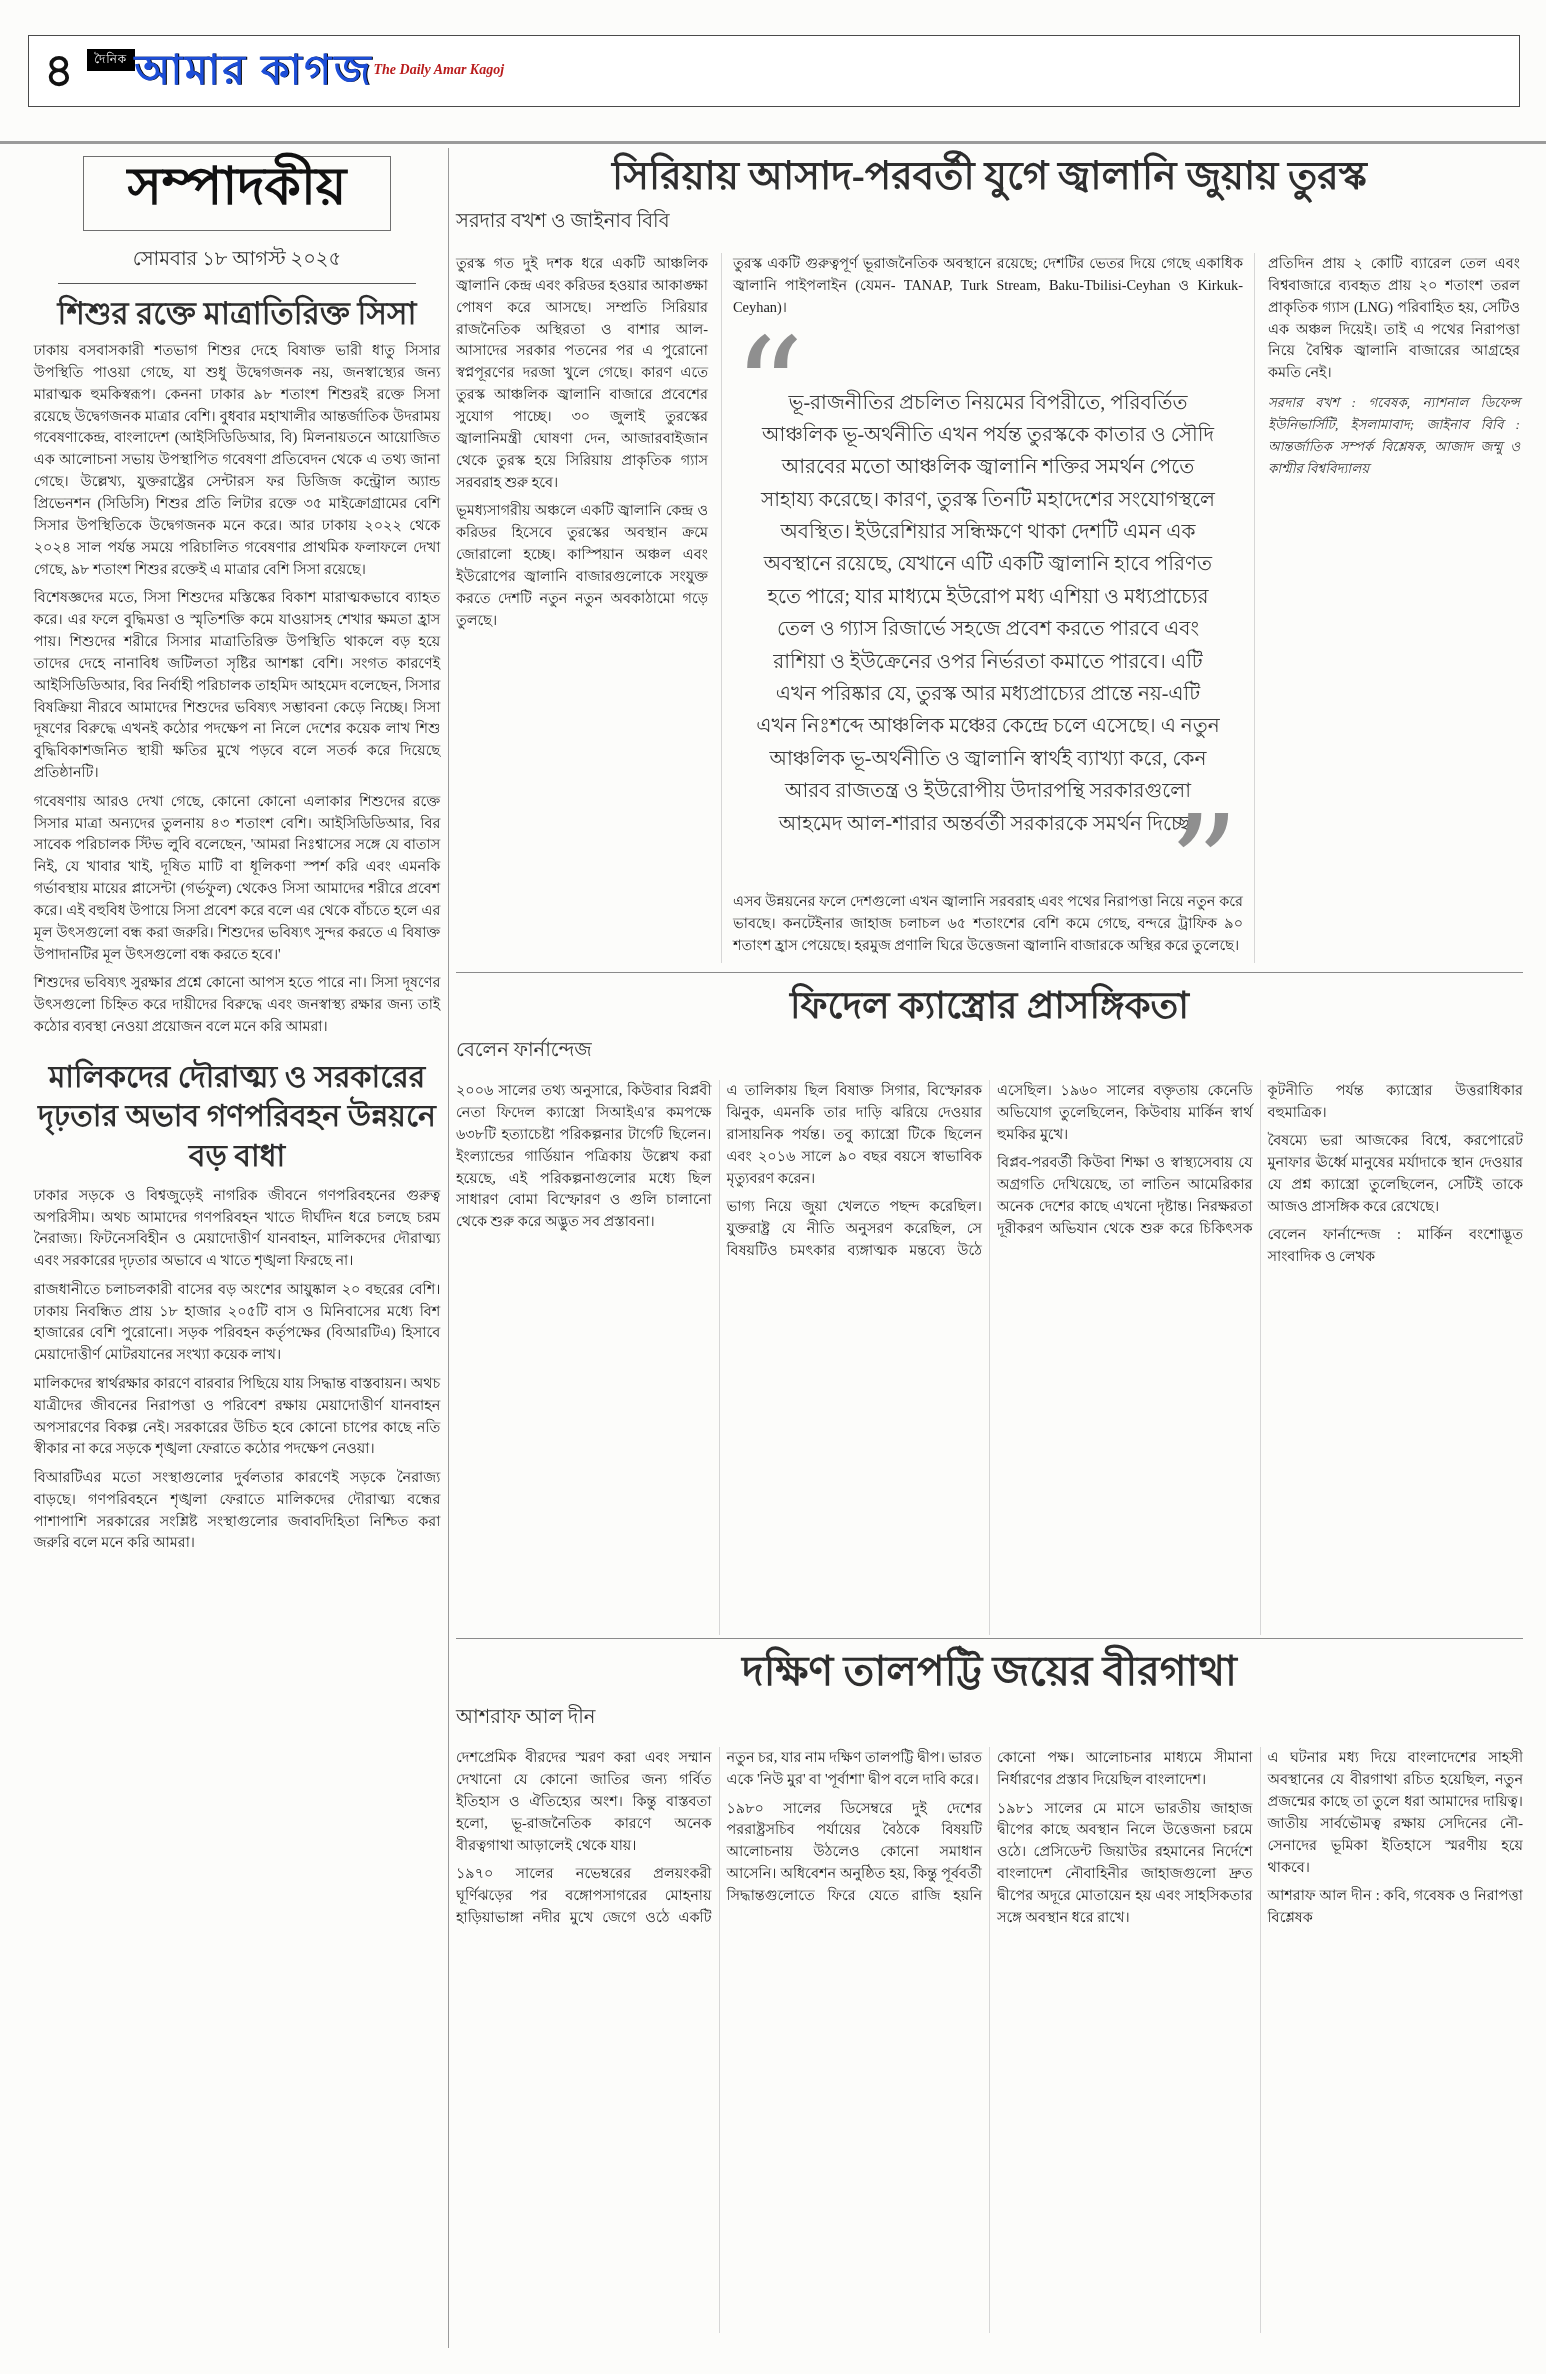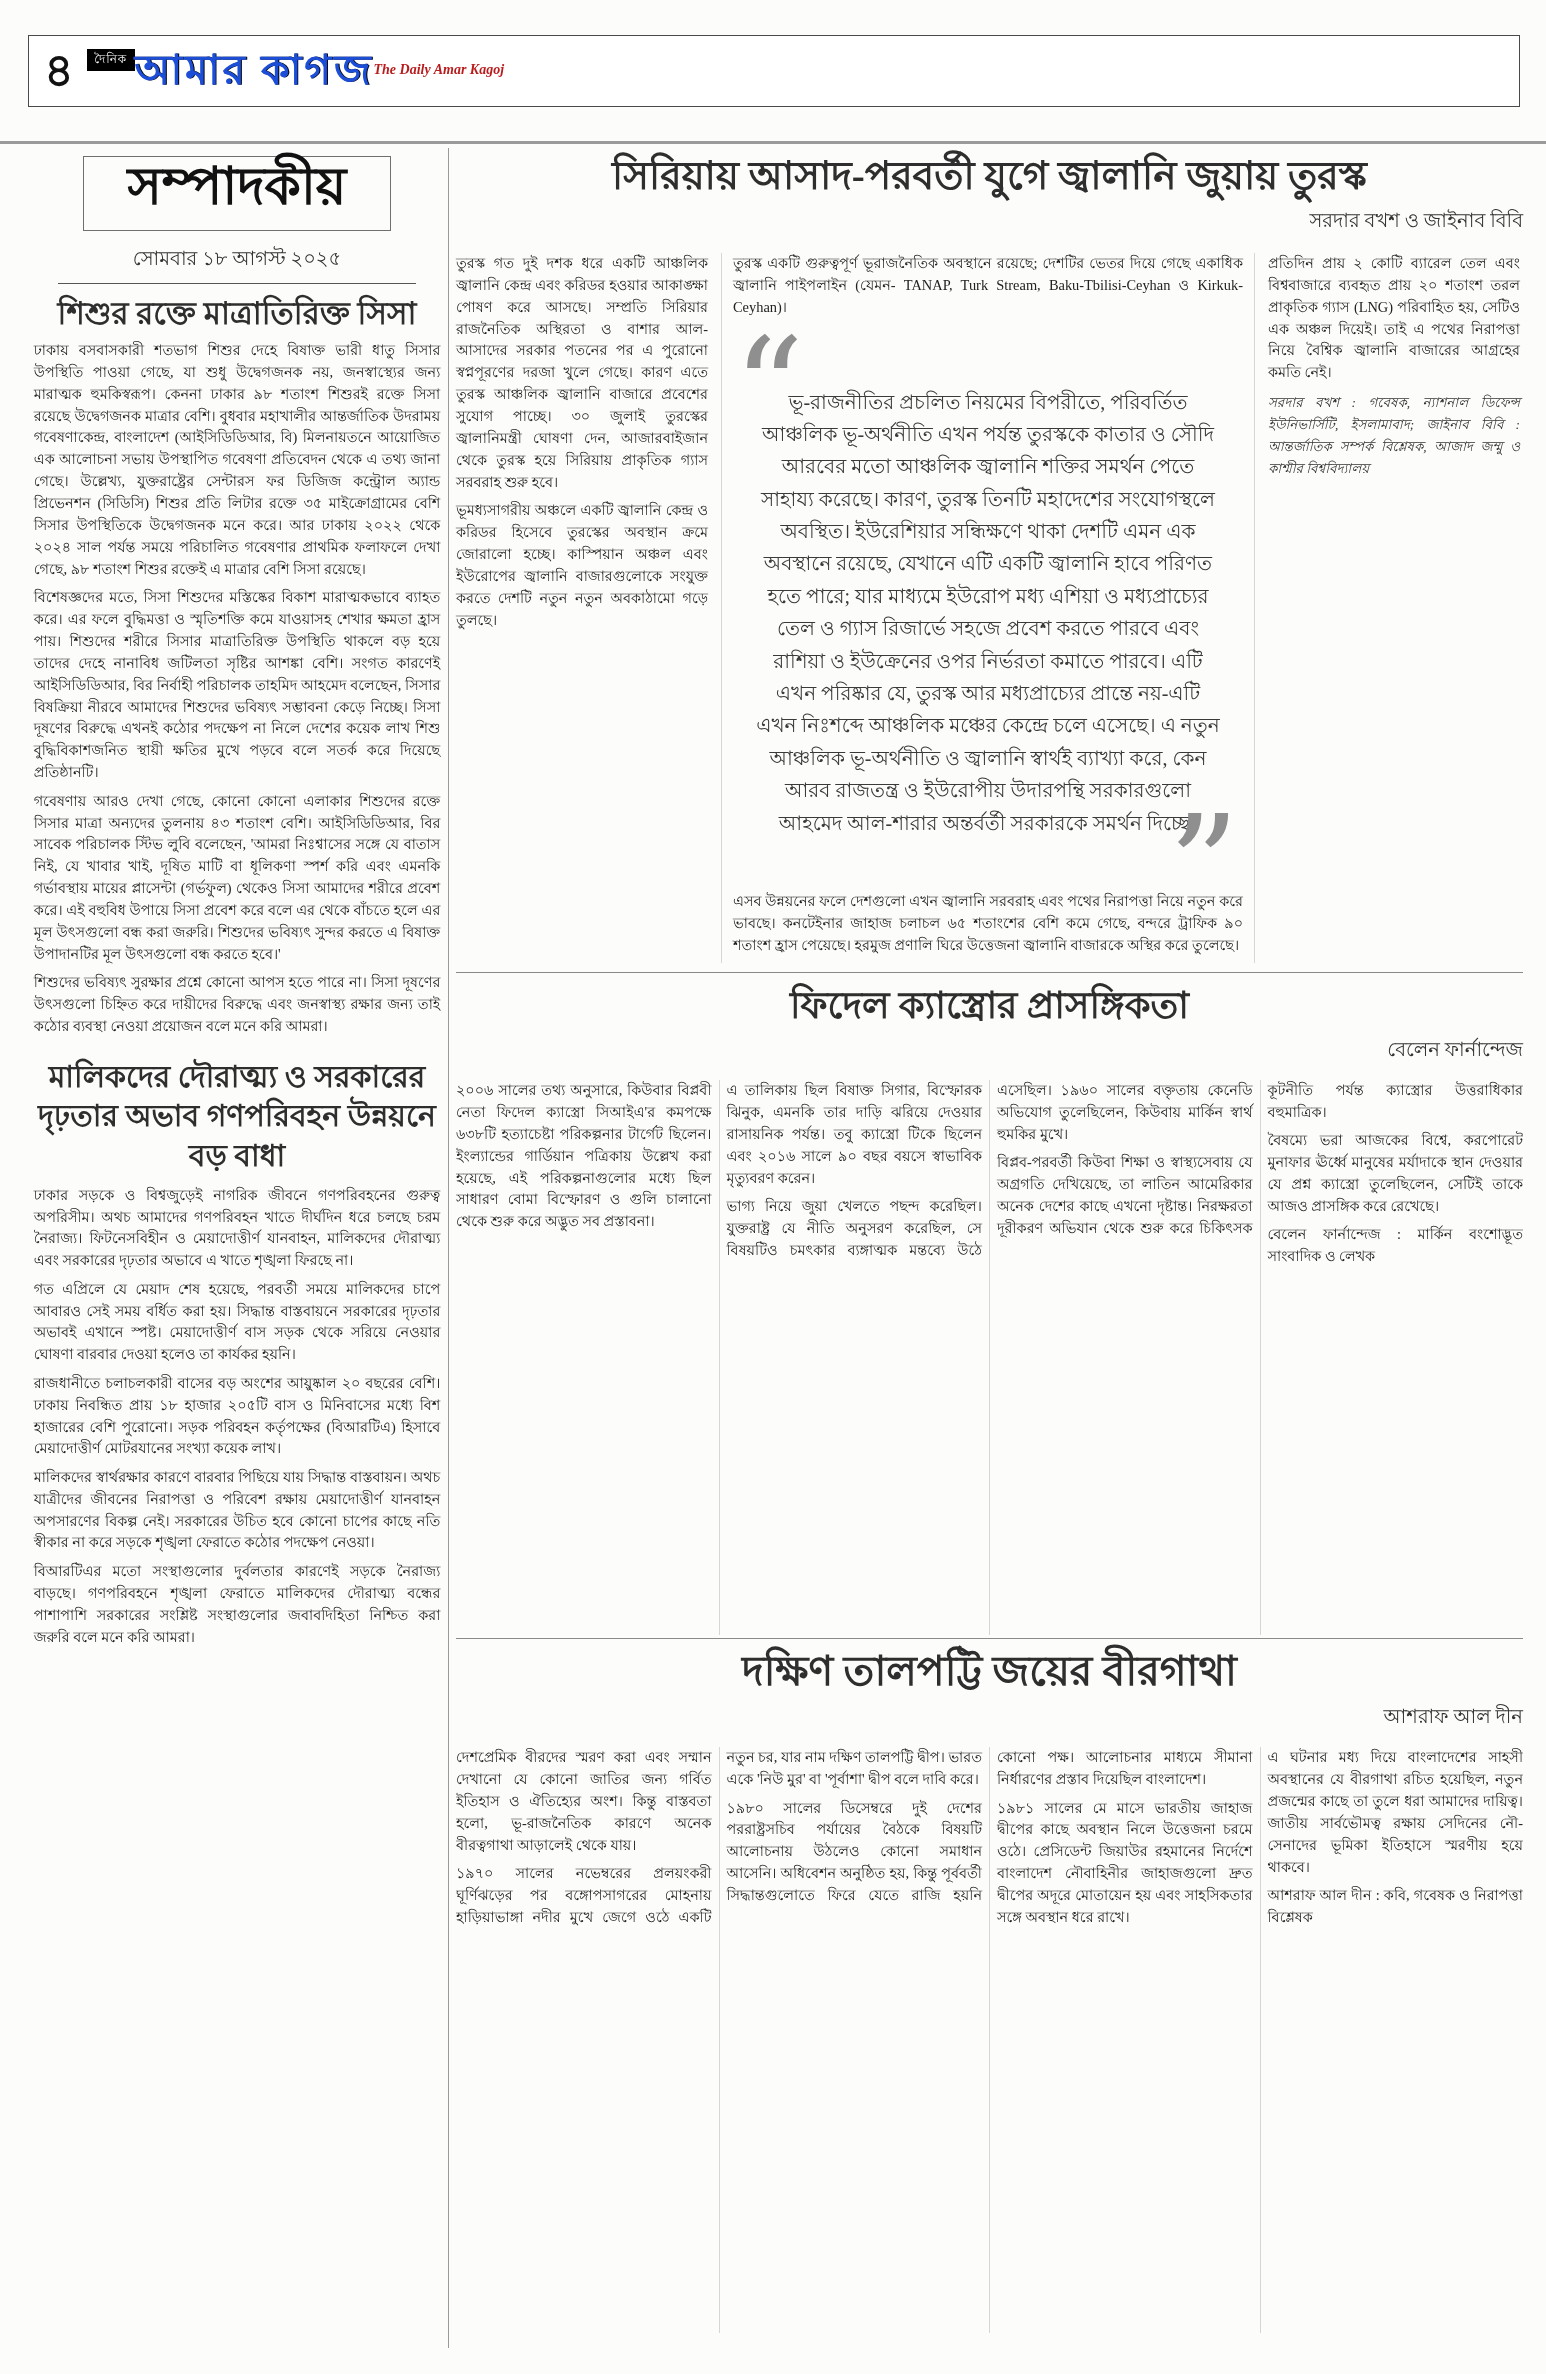--- a/index.html
+++ b/index.html
@@ -21,21 +21,21 @@
   .editorial-box{width:306px;margin:5.6px auto 0;border:1.9px solid #6f6f6f;text-align:center;
                  font-size:52px;font-weight:bold;color:#111;padding:3.7px 0 15px;line-height:1.05;}
   .edit-date{text-align:center;font-size:19.5px;color:#333;margin:13px 0 7.4px;}
   .edit-rule{width:88%;margin:0 auto;border:none;border-top:1.9px solid #555;}
   .edit-h1{text-align:center;font-size:31px;font-weight:600;color:#2e2e2e;margin:11px 0 7.4px;line-height:1.2;}
   .edit-h2{text-align:center;font-size:30px;font-weight:600;color:#2e2e2e;margin:18.6px 0 9.3px;line-height:1.32;}
   .body-text p{margin:0 0 6.5px;text-align:justify;font-size:14.4px;line-height:1.52;color:#222;}
   
   .section{position:absolute;left:456px;width:1067px;box-sizing:border-box;}
   .sec-h{text-align:center;font-weight:600;color:#2e2e2e;line-height:1.15;margin:0;}
-  .sec-by{text-align:right;font-size:19.5px;color:#333;margin:7.4px 0 0;}
+  .sec-by{text-align:left;font-size:19.5px;color:#333;margin:7.4px 0 0;}
   .h-rule{position:absolute;left:456px;width:1067px;height:0.9px;background:#8a8a8a;}
   
   .syria-h{font-size:39px;margin-top:5.6px;}
   .syria-body{display:grid;grid-template-columns:252px 534px 252px;column-gap:13px;margin-top:15px;}
   .syria-colrule{border-left:0.9px solid #d6d6d6;border-right:0.9px solid #d6d6d6;padding:0 11px;}
   .quote-block{position:relative;margin:13px 5.6px 9.3px;padding:54px 16.7px 43px;text-align:center;
                font-size:20px;line-height:1.62;color:#3a3a3a;}
   .qmark{position:absolute;font-size:139px;line-height:.6;color:#8f8f8f;font-family:"DejaVu Serif",serif;}
   .qmark.open{left:-5.6px;top:16.7px;}
   .qmark.close{right:-1.9px;bottom:-26px;}
@@ -68,21 +68,20 @@
     <h2 class="edit-h1">শিশুর রক্তে মাত্রাতিরিক্ত সিসা</h2>
     <div class="body-text">
         <p>ঢাকায় বসবাসকারী শতভাগ শিশুর দেহে বিষাক্ত ভারী ধাতু সিসার উপস্থিতি পাওয়া গেছে, যা শুধু উদ্বেগজনক নয়, জনস্বাস্থ্যের জন্য মারাত্মক হুমকিস্বরূপ। কেননা ঢাকার ৯৮ শতাংশ শিশুরই রক্তে সিসা রয়েছে উদ্বেগজনক মাত্রার বেশি। বুধবার মহাখালীর আন্তর্জাতিক উদরাময় গবেষণাকেন্দ্র, বাংলাদেশ (আইসিডিডিআর, বি) মিলনায়তনে আয়োজিত এক আলোচনা সভায় উপস্থাপিত গবেষণা প্রতিবেদন থেকে এ তথ্য জানা গেছে। উল্লেখ্য, যুক্তরাষ্ট্রের সেন্টারস ফর ডিজিজ কন্ট্রোল অ্যান্ড প্রিভেনশন (সিডিসি) শিশুর প্রতি লিটার রক্তে ৩৫ মাইক্রোগ্রামের বেশি সিসার উপস্থিতিকে উদ্বেগজনক মনে করে। আর ঢাকায় ২০২২ থেকে ২০২৪ সাল পর্যন্ত সময়ে পরিচালিত গবেষণার প্রাথমিক ফলাফলে দেখা গেছে, ৯৮ শতাংশ শিশুর রক্তেই এ মাত্রার বেশি সিসা রয়েছে।</p>
         <p>বিশেষজ্ঞদের মতে, সিসা শিশুদের মস্তিষ্কের বিকাশ মারাত্মকভাবে ব্যাহত করে। এর ফলে বুদ্ধিমত্তা ও স্মৃতিশক্তি কমে যাওয়াসহ শেখার ক্ষমতা হ্রাস পায়। শিশুদের শরীরে সিসার মাত্রাতিরিক্ত উপস্থিতি থাকলে বড় হয়ে তাদের দেহে নানাবিধ জটিলতা সৃষ্টির আশঙ্কা বেশি। সংগত কারণেই আইসিডিডিআর, বির নির্বাহী পরিচালক তাহমিদ আহমেদ বলেছেন, সিসার বিষক্রিয়া নীরবে আমাদের শিশুদের ভবিষ্যৎ সম্ভাবনা কেড়ে নিচ্ছে। সিসা দূষণের বিরুদ্ধে এখনই কঠোর পদক্ষেপ না নিলে দেশের কয়েক লাখ শিশু বুদ্ধিবিকাশজনিত স্থায়ী ক্ষতির মুখে পড়বে বলে সতর্ক করে দিয়েছে প্রতিষ্ঠানটি।</p>
         <p>গবেষণায় আরও দেখা গেছে, কোনো কোনো এলাকার শিশুদের রক্তে সিসার মাত্রা অন্যদের তুলনায় ৪৩ শতাংশ বেশি। আইসিডিডিআর, বির সাবেক পরিচালক স্টিভ লুবি বলেছেন, 'আমরা নিঃশ্বাসের সঙ্গে যে বাতাস নিই, যে খাবার খাই, দূষিত মাটি বা ধূলিকণা স্পর্শ করি এবং এমনকি গর্ভাবস্থায় মায়ের প্লাসেন্টা (গর্ভফুল) থেকেও সিসা আমাদের শরীরে প্রবেশ করে। এই বহুবিধ উপায়ে সিসা প্রবেশ করে বলে এর থেকে বাঁচতে হলে এর মূল উৎসগুলো বন্ধ করা জরুরি। শিশুদের ভবিষ্যৎ সুন্দর করতে এ বিষাক্ত উপাদানটির মূল উৎসগুলো বন্ধ করতে হবে।'</p>
         <p>শিশুদের ভবিষ্যৎ সুরক্ষার প্রশ্নে কোনো আপস হতে পারে না। সিসা দূষণের উৎসগুলো চিহ্নিত করে দায়ীদের বিরুদ্ধে এবং জনস্বাস্থ্য রক্ষার জন্য তাই কঠোর ব্যবস্থা নেওয়া প্রয়োজন বলে মনে করি আমরা।</p>
       </div>
     <h2 class="edit-h2">মালিকদের দৌরাত্ম্য ও সরকারের দৃঢ়তার অভাব গণপরিবহন উন্নয়নে বড় বাধা</h2>
     <div class="body-text">
         <p>ঢাকার সড়কে ও বিশ্বজুড়েই নাগরিক জীবনে গণপরিবহনের গুরুত্ব অপরিসীম। অথচ আমাদের গণপরিবহন খাতে দীর্ঘদিন ধরে চলছে চরম নৈরাজ্য। ফিটনেসবিহীন ও মেয়াদোত্তীর্ণ যানবাহন, মালিকদের দৌরাত্ম্য এবং সরকারের দৃঢ়তার অভাবে এ খাতে শৃঙ্খলা ফিরছে না।</p>
-        <p>গত এপ্রিলে যে মেয়াদ শেষ হয়েছে, পরবর্তী সময়ে মালিকদের চাপে আবারও সেই সময় বর্ধিত করা হয়। সিদ্ধান্ত বাস্তবায়নে সরকারের দৃঢ়তার অভাবই এখানে স্পষ্ট। মেয়াদোত্তীর্ণ বাস সড়ক থেকে সরিয়ে নেওয়ার ঘোষণা বারবার দেওয়া হলেও তা কার্যকর হয়নি।</p>
         <p>রাজধানীতে চলাচলকারী বাসের বড় অংশের আয়ুষ্কাল ২০ বছরের বেশি। ঢাকায় নিবন্ধিত প্রায় ১৮ হাজার ২০৫টি বাস ও মিনিবাসের মধ্যে বিশ হাজারের বেশি পুরোনো। সড়ক পরিবহন কর্তৃপক্ষের (বিআরটিএ) হিসাবে মেয়াদোত্তীর্ণ মোটরযানের সংখ্যা কয়েক লাখ।</p>
         <p>মালিকদের স্বার্থরক্ষার কারণে বারবার পিছিয়ে যায় সিদ্ধান্ত বাস্তবায়ন। অথচ যাত্রীদের জীবনের নিরাপত্তা ও পরিবেশ রক্ষায় মেয়াদোত্তীর্ণ যানবাহন অপসারণের বিকল্প নেই। সরকারের উচিত হবে কোনো চাপের কাছে নতি স্বীকার না করে সড়কে শৃঙ্খলা ফেরাতে কঠোর পদক্ষেপ নেওয়া।</p>
         <p>বিআরটিএর মতো সংস্থাগুলোর দুর্বলতার কারণেই সড়কে নৈরাজ্য বাড়ছে। গণপরিবহনে শৃঙ্খলা ফেরাতে মালিকদের দৌরাত্ম্য বন্ধের পাশাপাশি সরকারের সংশ্লিষ্ট সংস্থাগুলোর জবাবদিহিতা নিশ্চিত করা জরুরি বলে মনে করি আমরা।</p>
       </div>
   </div>
 
   <div class="section" style="top:148px;height:822px;">
     <h1 class="sec-h syria-h">সিরিয়ায় আসাদ-পরবর্তী যুগে জ্বালানি জুয়ায় তুরস্ক</h1>
     <div class="sec-by">সরদার বখশ ও জাইনাব বিবি</div>
     <div class="syria-body">

